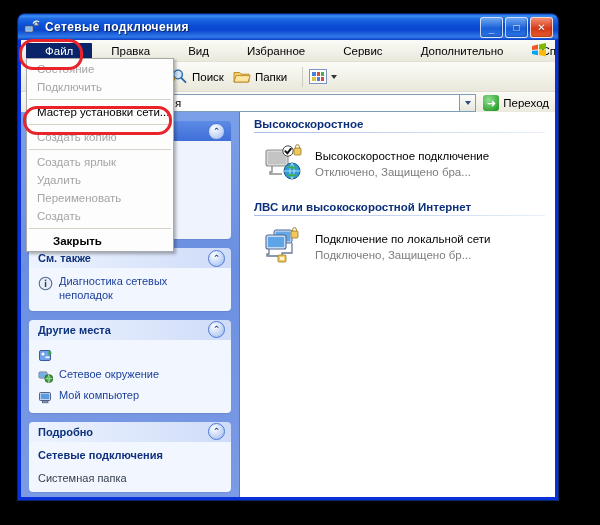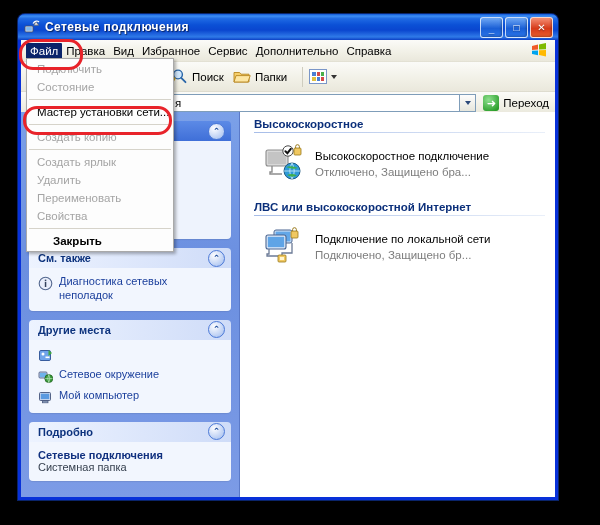--- a/index.html
+++ b/index.html
@@ -49,21 +49,21 @@
     background:#fff;overflow:hidden;
   }
 
   
   .menubar{
     height:21px;background:linear-gradient(180deg,#fbfbf8,#f1f0e6 60%,#eae8dc);
     display:flex;align-items:center;padding-left:5px;position:relative;
     border-bottom:1px solid #e3e1d4;
   }
   .menu-item{
-    font-size:11.5px;color:#000;padding:2px 4px;white-space:nowrap;cursor:default;
+    font-size:11.5px;color:#000;padding:2px 19px;white-space:nowrap;cursor:default;
   }
   .menu-item.active{background:#0a246a;color:#fff;border-radius:1px;}
   .winflag{position:absolute;right:7px;top:2px;width:18px;height:16px;}
 
   
   .toolbar{
     height:29px;background:linear-gradient(180deg,#fbfbf8,#f1f0e6 60%,#eae8dc);
     display:flex;align-items:center;padding-left:150px;position:relative;
     border-bottom:1px solid #dedccf;
   }
@@ -133,21 +133,21 @@
     border:1px solid #4c79d6;display:flex;align-items:center;justify-content:center;
     color:#23519e;font-size:9px;line-height:1;font-weight:bold;
   }
   .panel-bd{background:#eef3fd;padding:7px 9px 8px 9px;}
   .panel-bd.white{background:#f2f6fe;}
   .link-row{display:flex;align-items:flex-start;margin-bottom:5px;}
   .link-row:last-child{margin-bottom:0;}
   .link-row .ic{flex:0 0 auto;margin-right:6px;margin-top:1px;}
   .link-txt{font-size:11px;color:#1b3f9c;line-height:1.25;}
   .detail-title{font-size:11px;font-weight:bold;color:#10307f;}
-  .detail-sub{font-size:11px;color:#36404f;margin-top:0;}
+  .detail-sub{font-size:11px;color:#36404f;margin-top:11px;}
 
   
   .grp{padding:6px 0 0 14px;}
   .grp-title{font-size:11.5px;font-weight:bold;color:#0b2f7a;}
   .grp-rule{height:1px;background:linear-gradient(90deg,#a7bde8,#e9eff9);margin:2px 10px 0 0;}
   .item{display:flex;align-items:center;padding:11px 0 0 10px;}
   .item .ic{flex:0 0 auto;margin-right:7px;}
   .item-name{font-size:11.5px;color:#000;line-height:1.22;max-width:195px;}
   .item-status{font-size:11.5px;color:#7d7d7d;line-height:1.22;margin-top:1px;}
 
@@ -379,31 +379,31 @@
               <div>
                 <div class="item-name">Подключение по локальной сети</div>
                 <div class="item-status">Подключено, Защищено бр...</div>
               </div>
             </div>
           </div>
         </div>
       </div>
 
       <div class="dropdown">
+        <div class="dd-item disabled">Состояние</div>
         <div class="dd-item disabled">Подключить</div>
-        <div class="dd-item disabled">Состояние</div>
         <div class="dd-sep"></div>
         <div class="dd-item">Мастер установки сети...</div>
         <div class="dd-sep"></div>
         <div class="dd-item disabled">Создать копию</div>
         <div class="dd-sep"></div>
         <div class="dd-item disabled">Создать ярлык</div>
         <div class="dd-item disabled">Удалить</div>
         <div class="dd-item disabled">Переименовать</div>
-        <div class="dd-item disabled">Свойства</div>
+        <div class="dd-item disabled">Создать</div>
         <div class="dd-sep"></div>
         <div class="dd-item bold">Закрыть</div>
       </div>
 
     </div>
   </div>
 
   <div class="anno" style="left:19px;top:39px;width:58px;height:25px;"></div>
   <div class="anno" style="left:23px;top:106px;width:143px;height:23px;"></div>
 </div>

